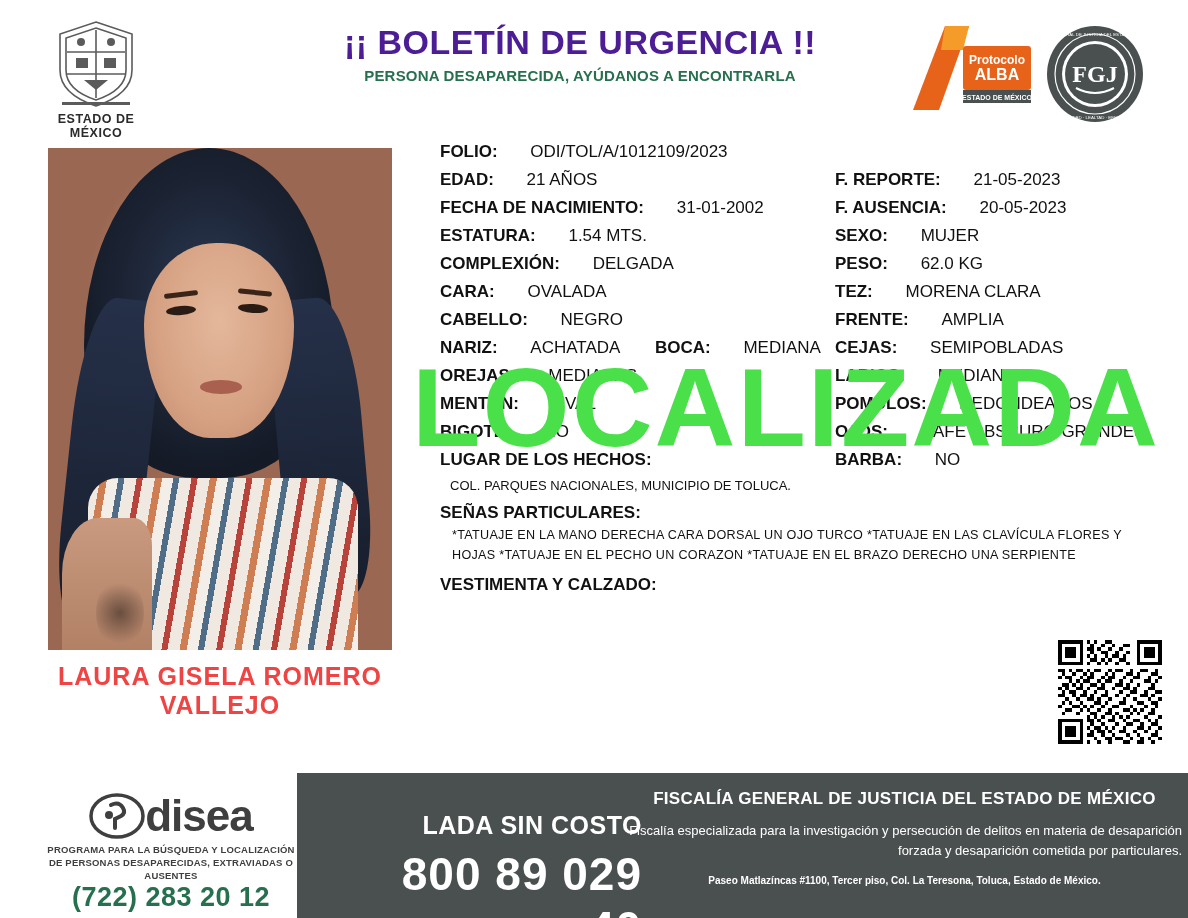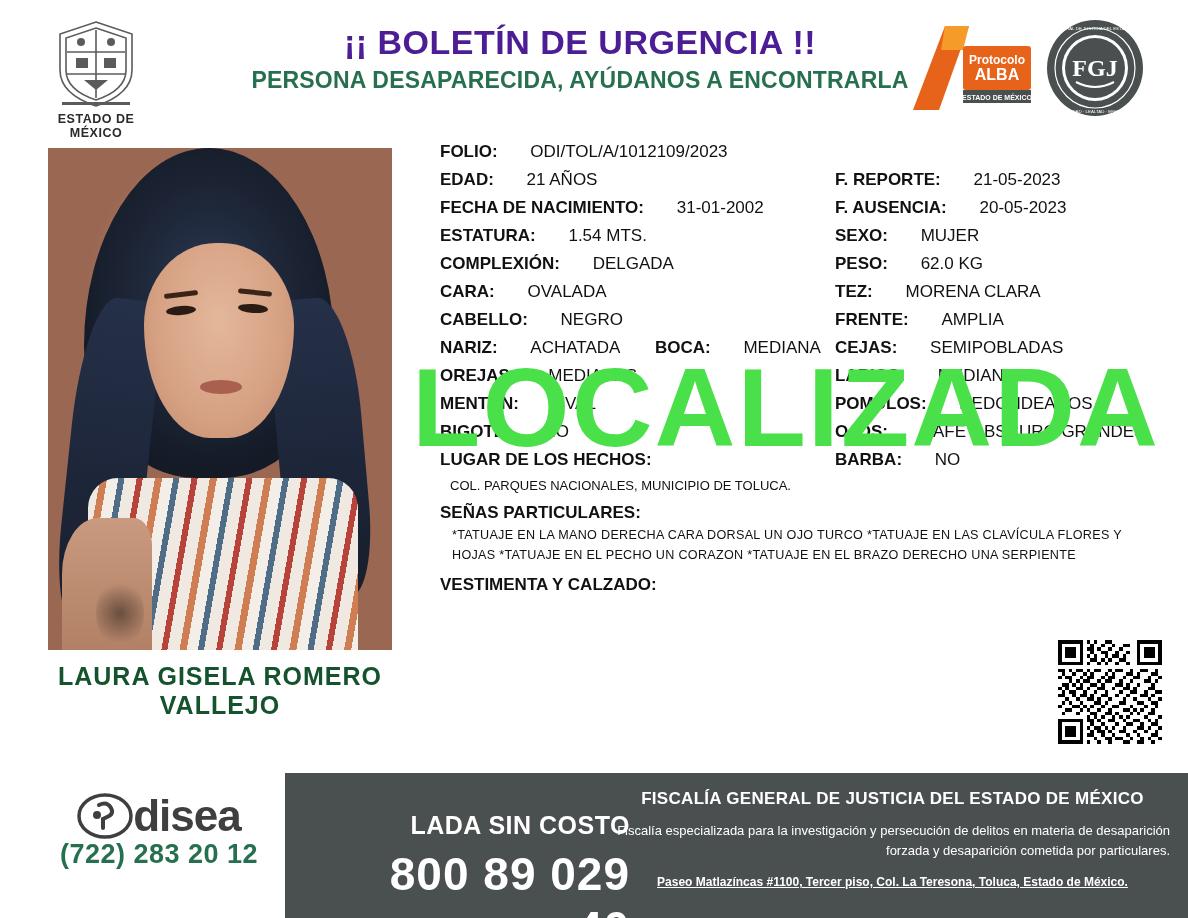--- a/index.html
+++ b/index.html
@@ -20,27 +20,27 @@
   }
   .emblem svg{display:block;margin:0 auto;}
   .emblem-caption{
     font-size:12.5px;font-weight:bold;letter-spacing:.5px;color:#2b2b2b;margin-top:2px;
   }
   .title-block{position:absolute;left:240px;top:24px;width:680px;text-align:center;}
   .title-main{
     font-size:34px;font-weight:bold;color:#4c1d95;letter-spacing:.5px;line-height:1.1;
   }
   .title-sub{
-    font-size:23px;font-weight:bold;color:#27704f;letter-spacing:.2px;margin-top:6px;
+    font-size:15px;font-weight:bold;color:#27704f;letter-spacing:.2px;margin-top:6px;
   }
   .alba{
     position:absolute;left:905px;top:20px;width:130px;height:95px;
   }
   .fgj{
-    position:absolute;left:1040px;top:18px;width:110px;height:100px;
+    position:absolute;left:1040px;top:24px;width:110px;height:100px;
   }
 
   
   .photo-wrap{position:absolute;left:48px;top:148px;width:344px;height:502px;overflow:hidden;}
   .photo{
     width:344px;height:502px;
     background:
       radial-gradient(ellipse 120px 150px at 46% 30%, #c79b84 0%, #b5806a 55%, #9a6752 100%),
       linear-gradient(180deg,#d9d6cf 0%, #cfccc4 40%, #bdb8ae 100%);
     position:relative;
@@ -91,21 +91,21 @@
     border-radius:40% 20% 0 0;
   }
   .ph-tattoo{
     position:absolute;left:48px;top:430px;width:48px;height:70px;
     background:radial-gradient(circle at 50% 50%, rgba(40,30,25,.55), rgba(40,30,25,0) 70%);
     border-radius:50%;
   }
 
   .person-name{
     position:absolute;left:48px;top:662px;width:344px;text-align:center;
-    font-size:25px;font-weight:bold;letter-spacing:1px;line-height:1.15;color:#14532d;
+    font-size:25px;font-weight:bold;letter-spacing:1px;line-height:1.15;color:#ef4444;
   }
 
   
   .data{position:absolute;left:440px;top:142px;width:710px;font-size:17px;color:#111;}
   .row{display:flex;align-items:baseline;margin-bottom:8px;}
   .col-left{width:395px;}
   .col-right{width:315px;}
   .lbl{font-weight:bold;}
   .val{font-weight:normal;margin-left:28px;}
   .inline-2{display:flex;}
@@ -125,35 +125,35 @@
     font-size:112px;font-weight:bold;color:#4ae04a;
     letter-spacing:2px;line-height:1;
     text-align:right;
     pointer-events:none;
   }
 
   
   .qr{position:absolute;left:1058px;top:640px;width:104px;height:104px;background:#fff;}
 
   
-  .footer{position:absolute;left:0;top:773px;width:1098px;height:145px;}
+  .footer{position:absolute;left:12px;top:773px;width:1098px;height:145px;}
   .odisea{position:absolute;left:34px;top:20px;width:250px;text-align:center;}
   .odisea-logo{font-size:44px;font-weight:bold;color:#3f3f3f;letter-spacing:-1px;line-height:1;position:relative;display:inline-block;}
   .odisea-sub{font-size:9.5px;font-weight:bold;color:#3f3f3f;line-height:1.35;margin-top:5px;letter-spacing:.2px;}
   .odisea-phone{font-size:27px;font-weight:bold;color:#27704f;margin-top:0;letter-spacing:.5px;}
   .grey-panel{
     position:absolute;left:285px;top:0;width:903px;height:145px;background:#4a4f4f;
   }
   .lada{position:absolute;left:45px;top:38px;width:300px;color:#fff;text-align:right;}
   .lada-t{font-size:25px;font-weight:bold;letter-spacing:.5px;}
   .lada-n{font-size:46px;font-weight:bold;letter-spacing:1px;margin-top:7px;margin-left:48px;}
   .fg-text{position:absolute;left:330px;top:16px;width:555px;color:#fff;text-align:center;}
   .fg-t1{font-size:17px;font-weight:bold;letter-spacing:.3px;}
   .fg-t2{font-size:13px;margin-top:12px;line-height:1.5;text-align:right;}
-  .fg-t3{font-size:12px;font-weight:bold;margin-top:14px;line-height:1.45;text-decoration:underline;}
+  .fg-t3{font-size:10px;font-weight:bold;margin-top:14px;line-height:1.45;}
 </style>
 </head>
 <body>
 
 <div class="page">
 
   <div class="header">
 
     <div class="emblem">
       <svg width="96" height="92" viewBox="0 0 96 92">
@@ -601,20 +601,21 @@
   <div class="footer">
 
     <div class="odisea">
       <div class="odisea-logo">
         <svg width="56" height="46" viewBox="0 0 56 46" style="vertical-align:-8px">
           <ellipse cx="28" cy="23" rx="26" ry="21" fill="none" stroke="#3f3f3f" stroke-width="3.5"></ellipse>
           <path d="M22 12 q8 -4 12 3 q3 5 -2 8 l-6 3 l0 9" fill="none" stroke="#3f3f3f" stroke-width="4" stroke-linecap="round"></path>
           <circle cx="20" cy="22" r="4" fill="#3f3f3f"></circle>
         </svg><span>disea</span>
       </div>
+      <div class="odisea-sub">PROGRAMA PARA LA BÚSQUEDA Y LOCALIZACIÓN DE PERSONAS DESAPARECIDAS, EXTRAVIADAS O AUSENTES</div>
       <div class="odisea-phone">(722) 283 20 12</div>
     </div>
 
     <div class="grey-panel">
       <div class="lada">
         <div class="lada-t">LADA SIN COSTO</div>
         <div class="lada-n">800 89 029 40</div>
       </div>
       <div class="fg-text">
         <div class="fg-t1">FISCALÍA GENERAL DE JUSTICIA DEL ESTADO DE MÉXICO</div>

